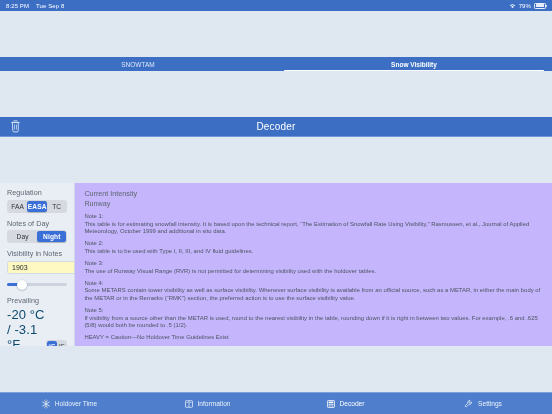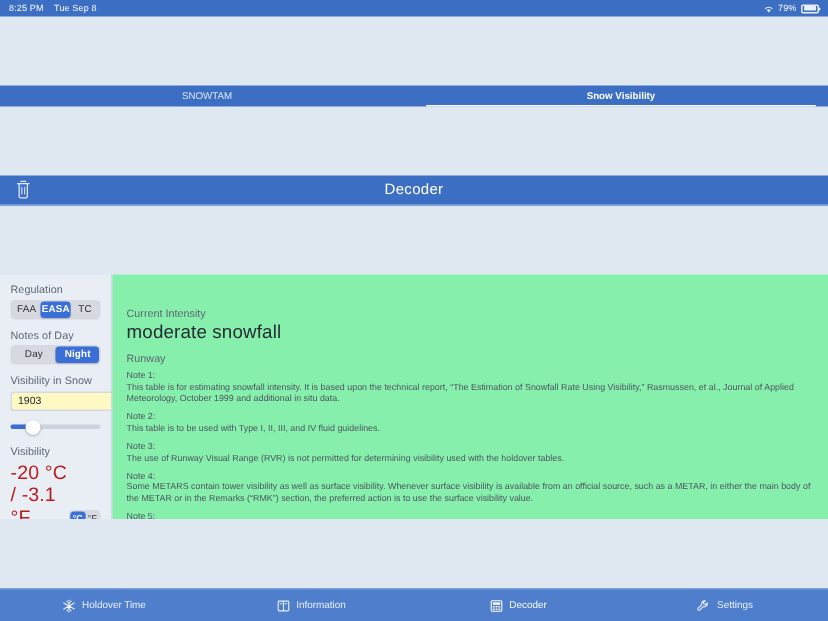--- a/index.html
+++ b/index.html
@@ -90,22 +90,22 @@
 
   .pane-left {
     width: 272px;
     background: #e9eef5;
     padding: 5px 7px 0 7px;
     border-right: 1px solid #cfd8e4;
     overflow: hidden;
   }
   .pane-right {
     flex: 1 1 auto;
-    background: #86efac;
-    padding: 21px 9px 0 9px;
+    background: #c4b5fd;
+    padding: 6px 9px 0 9px;
     overflow: hidden;
   }
 
   
   .field-label {
     font-size: 7.2px;
     color: #5d6670;
     margin-bottom: 2.5px;
     letter-spacing: 0.05px;
   }
@@ -166,21 +166,21 @@
     width: 10px; height: 10px; border-radius: 50%;
     background: #ffffff;
     box-shadow: 0 0.5px 1.6px rgba(20,40,80,0.40);
     transform: translateX(-50%);
     cursor: pointer;
   }
 
   .temp-row { display: flex; align-items: flex-end; margin-bottom: 3px; }
   .temp-value {
     font-size: 13px;
-    color: #b91c1c;
+    color: #0c4a6e;
     letter-spacing: 0.1px;
   }
   .seg-temp {
     margin-left: auto;
     display: flex;
     background: #d6dae0;
     border-radius: 3px;
     padding: 1px;
     height: 12px;
     width: 46px;
@@ -297,33 +297,33 @@
       <div class="field-label">Notes of Day</div>
       <div class="seg">
         <div class="seg-item">
           <span>Day</span>
         </div>
         <div class="seg-item on">
           <span>Night</span>
         </div>
       </div>
 
-      <div class="field-label">Visibility in Snow</div>
+      <div class="field-label">Visibility in Notes</div>
       <div class="vis-row">
         <input class="vis-input" type="text" value="1903" style="">
 
       </div>
 
       <div class="slider">
         <div class="track"></div>
         <div class="track-fill" id="visFill" style="width: 25%;"></div>
         <div class="knob" id="visKnob" style="left: 25%;"></div>
       </div>
 
-      <div class="field-label">Visibility</div>
+      <div class="field-label">Prevailing</div>
       <div class="temp-row">
         <div class="temp-value">-20 °C / -3.1 °F</div>
         <div class="seg-temp">
           <div class="seg-item on">
             <span>°C</span>
           </div>
           <div class="seg-item">
             <span>°F</span>
           </div>
         </div>
@@ -336,21 +336,20 @@
           <div class="track-fill" id="tmpFill" style="width: 50%;"></div>
           <div class="knob" id="tmpKnob" style="left: 50%;"></div>
         </div>
         <div class="step-btn">+</div>
       </div>
 
     </div>
 
     <div class="pane-right">
       <div class="r-label">Current Intensity</div>
-      <div class="r-intensity">moderate snowfall</div>
       <div class="r-notes-h">Runway</div>
 
       <div id="notesList">
           <div class="note">
             <div class="note-t hdr">Note 1:</div>
             <div class="note-t">This table is for estimating snowfall intensity. It is based upon the technical report, “The Estimation of Snowfall Rate Using Visibility,” Rasmussen, et al., Journal of Applied Meteorology, October 1999 and additional in situ data.</div>
           </div>
           <div class="note">
             <div class="note-t hdr">Note 2:</div>
             <div class="note-t">This table is to be used with Type I, II, III, and IV fluid guidelines.</div>

